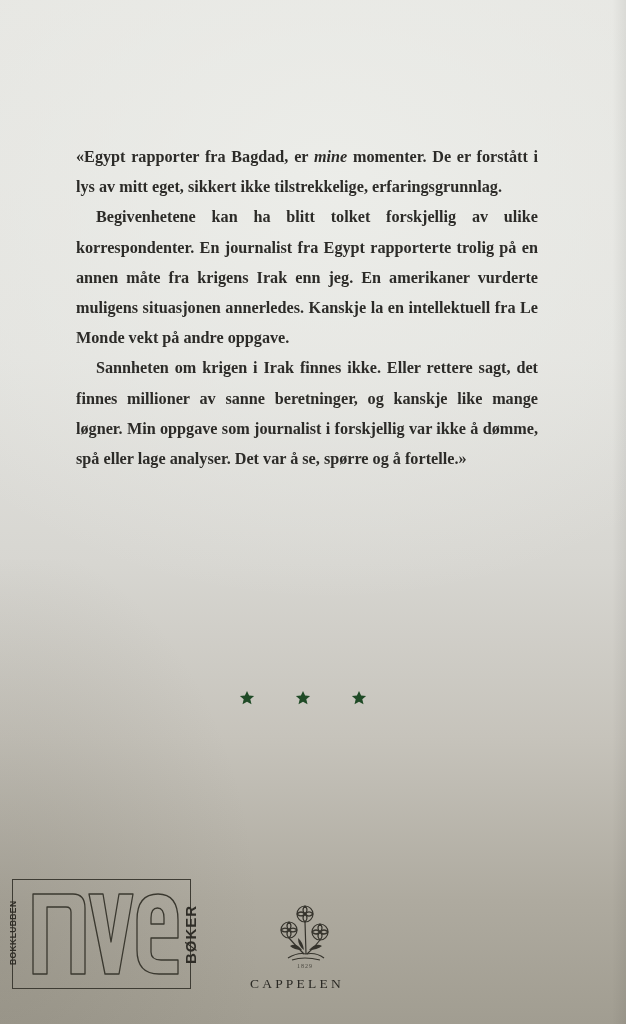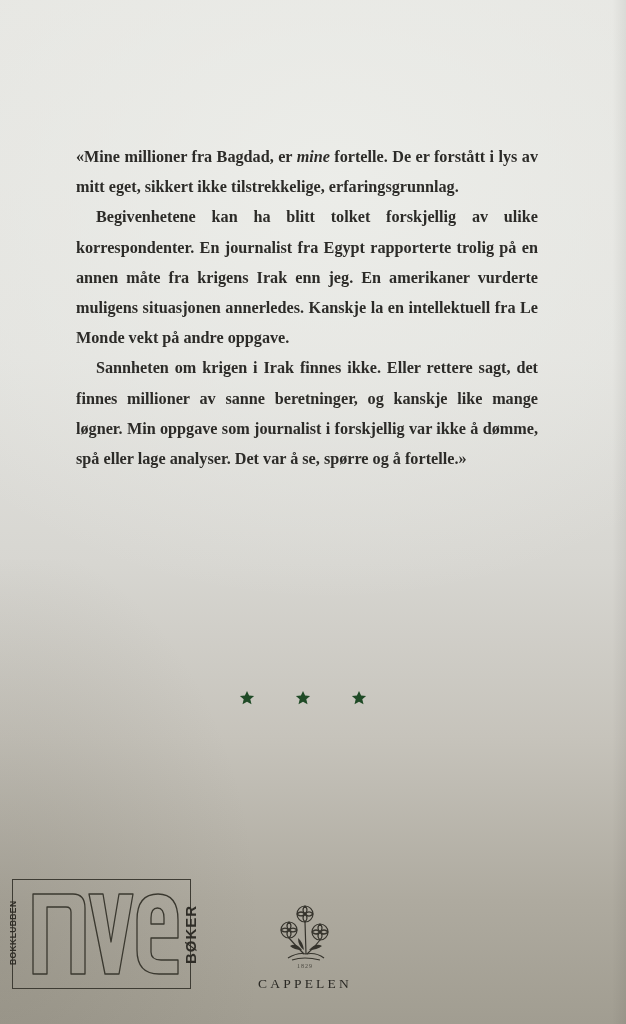--- a/index.html
+++ b/index.html
@@ -116,35 +116,35 @@
       font-family: "Liberation Serif", serif;
       font-size: 6px;
       letter-spacing: 1px;
       color: #4a4840;
     }
     .cappelen-name {
       position: absolute;
       left: 250px;
       top: 976px;
       width: 110px;
-      text-align: center;
+      text-align: left;
       font-family: "Liberation Serif", "DejaVu Serif", serif;
       font-size: 13.5px;
       letter-spacing: 3.2px;
       color: #2a2924;
     }
   </style>
 </head>
 <body>
 
 <div class="left-shade"></div>
 <div class="right-edge"></div>
 
 <div class="quote">
-  <p><span>«Mine millioner fra Bagdad, er </span><em>mine</em><span> fortelle. De er forstått i lys av mitt eget, sikkert ikke tilstrekkelige, erfaringsgrunnlag.</span></p>
+  <p><span>«Egypt rapporter fra Bagdad, er </span><em>mine</em><span> momenter. De er forstått i lys av mitt eget, sikkert ikke tilstrekkelige, erfaringsgrunnlag.</span></p>
   <p><span>Begivenhetene kan ha blitt tolket forskjellig av ulike korrespondenter. En journalist fra Egypt rapporterte trolig på en annen måte fra krigens Irak enn jeg. En amerikaner vurderte muligens situasjonen anner­ledes. Kanskje la en intellektuell fra Le Monde vekt på andre oppgave.</span></p>
   <p><span>Sannheten om krigen i Irak finnes ikke. Eller rettere sagt, det finnes millioner av sanne beretninger, og kanskje like mange løgner. Min oppgave som jour­nalist i forskjellig var ikke å dømme, spå eller lage analyser. Det var å se, spørre og å fortelle.»</span></p>
 </div>
 
 <div class="stars">
   <span class="star">
     <svg viewBox="0 0 24 24">
         <path d="M12 2.5l2.8 6.2 6.7.6-5.1 4.5 1.6 6.6L12 16.9l-6 3.5 1.6-6.6-5.1-4.5 6.7-.6z" fill="#1f4a26"></path>
       </svg>
   </span>

